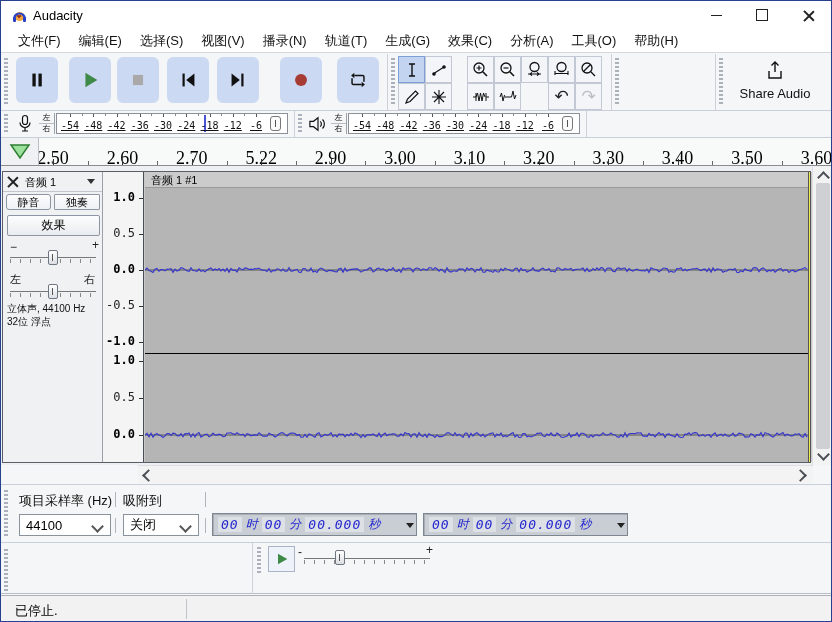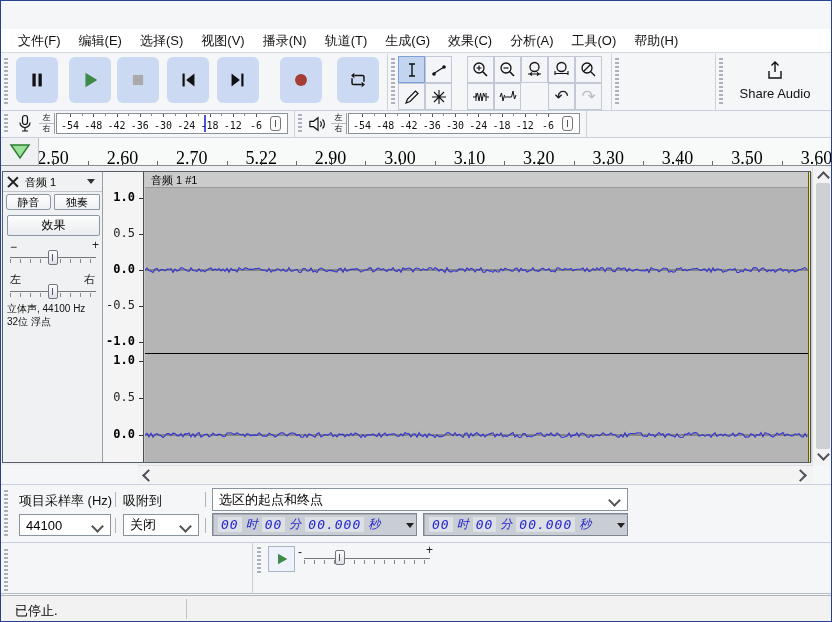--- a/index.html
+++ b/index.html
@@ -24,21 +24,21 @@
   .hline{height:1px;background:#c9cedb;left:0;width:832px;}
   .tbtn{background:#cbd9f2;border-radius:6px;display:flex;align-items:center;justify-content:center;}
   .toolbtn{width:27px;height:27px;background:#f3f5f8;border:1px solid #c3c9d4;box-sizing:border-box;display:flex;align-items:center;justify-content:center;}
   .toolbtn.sel{background:#c2d4f0;border-color:#7d9ed6;}
   .bigbtn-label{font-size:13px;color:#111;text-align:center;width:100%;}
   .tri-down{width:0;height:0;border-left:4px solid transparent;border-right:4px solid transparent;border-top:5px solid #222;}
   .undo-glyph{font-size:17px;color:#222;line-height:1;}
   .redo-glyph{font-size:17px;color:#b9bec7;line-height:1;}
   
   .meter-strip{background:#fff;border:1px solid #8a8f98;box-sizing:border-box;}
-  .meter-num{position:absolute;top:6px;width:24px;margin-left:-12px;text-align:center;font-size:10px;color:#111;font-family:"DejaVu Sans Mono",monospace;}
+  .meter-num{position:absolute;top:6px;width:24px;margin-left:-12px;text-align:center;font-size:10px;color:#111;font-family:"DejaVu Sans Mono",monospace;text-decoration:underline;}
   .mtick{position:absolute;top:0;width:1px;height:3px;background:#555;}
   .mtick.minor{height:2px;background:#888;}
   .lr{font-size:8px;color:#111;line-height:10px;text-align:center;}
   .meter-handle{position:absolute;width:11px;height:15px;top:2px;background:#fbfbfc;border:1px solid #777;border-radius:3px;box-sizing:border-box;}
   .meter-handle::after{content:'';position:absolute;left:4px;top:3px;width:1px;height:7px;background:#555;}
   
   .timeline{left:0;top:137px;width:832px;height:28px;background:#f8f9f9;border-bottom:1px solid #8c8c8c;box-sizing:border-box;}
   .tl-label{position:absolute;top:10px;width:44px;margin-left:-22px;text-align:center;font-size:18px;color:#000;font-family:Liberation Serif, serif;}
   .tl-tick{position:absolute;bottom:0;width:1px;height:6px;background:#333;}
   .tl-tick.minor{height:4px;background:#666;}
@@ -79,20 +79,41 @@
   
   .statusbar{left:0;top:594px;width:832px;height:27px;background:#f2f2f3;border-top:1px solid #aeb2b8;box-sizing:border-box;}
   .status-text{left:14px;top:6px;font-size:13px;color:#000;}
   .status-div{position:absolute;top:3px;width:1px;height:20px;background:#bfc3c9;}
 </style>
 </head>
 <body>
 
 <div id="app">
 
+  <div class="abs titlebar">
+    <svg class="abs" style="left:10px;top:6px" width="17" height="17" viewBox="0 0 17 17">
+      <circle cx="8.5" cy="9.5" r="4.6" fill="#f2a33c"></circle>
+      <path d="M3 12 a5.5 5.5 0 0 1 11 0" fill="none" stroke="#2742c8" stroke-width="2.2"></path>
+      <rect x="2" y="10" width="3" height="5" rx="1" fill="#2742c8"></rect>
+      <rect x="12" y="10" width="3" height="5" rx="1" fill="#2742c8"></rect>
+      <path d="M6 10 l1-2 1 3 1-3 1 2" fill="none" stroke="#8c2f1f" stroke-width="1"></path>
+    </svg>
+    <span class="abs app-title">Audacity</span>
+    <div class="abs winbtns">
+      <div class="winbtn">
+          <span class="min-glyph"></span>
+        </div>
+      <div class="winbtn">
+          <span class="max-glyph"></span>
+        </div>
+      <div class="winbtn">
+          <span class="x-glyph"></span>
+        </div>
+    </div>
+  </div>
 
   <div class="abs menubar" id="menubar">
       <span class="menu-item">文件(F)</span>
       <span class="menu-item">编辑(E)</span>
       <span class="menu-item">选择(S)</span>
       <span class="menu-item">视图(V)</span>
       <span class="menu-item">播录(N)</span>
       <span class="menu-item">轨道(T)</span>
       <span class="menu-item">生成(G)</span>
       <span class="menu-item">效果(C)</span>
@@ -443,24 +464,20 @@
     <span class="chev" style="position:absolute;right:8px;top:5px;transform:rotate(-45deg)"></span>
   </div>
 
   <div class="abs selbar">
     <div class="abs grip" style="left:3px;top:5px;height:48px"></div>
     <span class="abs small-label" style="left:18px;top:7px">项目采样率 (Hz)</span>
     <div class="abs" style="left:114px;top:7px;width:1px;height:15px;background:#b0b5bc"></div>
     <span class="abs small-label" style="left:122px;top:7px">吸附到</span>
     <div class="abs" style="left:204px;top:7px;width:1px;height:15px;background:#b0b5bc"></div>
 
-    <div class="abs combo" style="left:211px;top:3px;width:416px;height:23px">
-      <span>选区的起点和终点</span>
-      <span class="chev"></span>
-    </div>
 
     <div class="abs combo" style="left:18px;top:29px;width:92px;height:22px">
       <span>44100</span>
       <span class="chev"></span>
     </div>
     <div class="abs" style="left:114px;top:33px;width:1px;height:15px;background:#b0b5bc"></div>
     <div class="abs combo" style="left:122px;top:29px;width:76px;height:22px">
       <span>关闭</span>
       <span class="chev"></span>
     </div>

